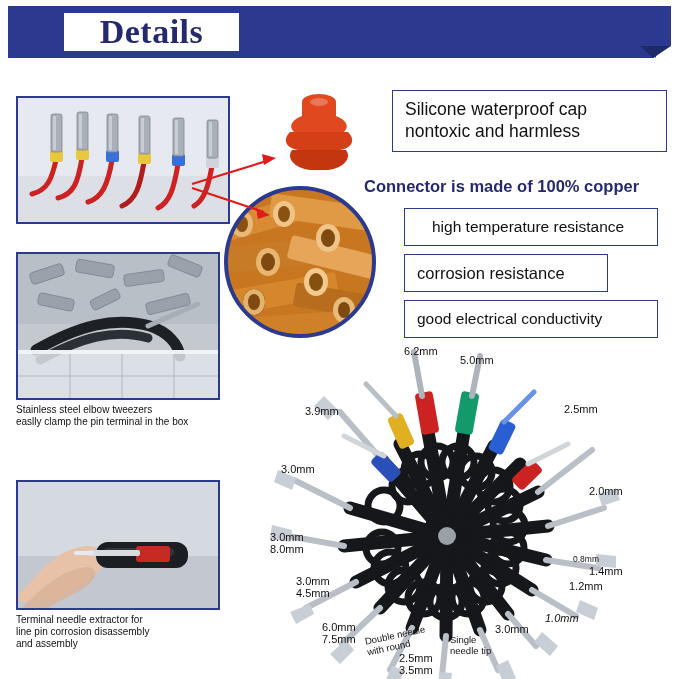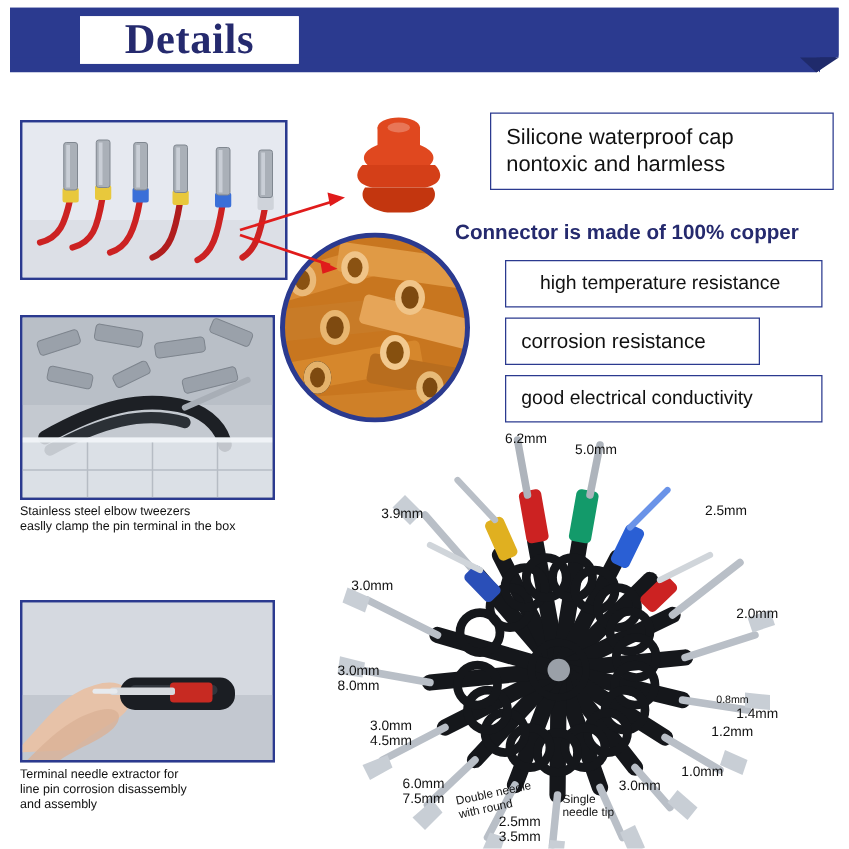--- a/index.html
+++ b/index.html
@@ -429,21 +429,21 @@
     <div class="fanlabel" style="left:332px; top:63px;">2.5mm</div>
     <div class="fanlabel" style="left:49px; top:123px;">3.0mm</div>
     <div class="fanlabel" style="left:357px; top:145px;">2.0mm</div>
     <div class="fanlabel" style="left:38px; top:191px;">3.0mm
 8.0mm</div>
     <div class="fanlabel" style="left:357px; top:195px;margin-top:30px;">1.4mm</div>
     <div class="fanlabel tiny" style="left:341px; top:215px;">0.8mm</div>
     <div class="fanlabel" style="left:64px; top:235px;">3.0mm
 4.5mm</div>
     <div class="fanlabel" style="left:337px; top:240px;text-align:center;">1.2mm</div>
-    <div class="fanlabel" style="left:313px; top:272px;">1.0mm</div>
+    <div class="fanlabel" style="left:313px; top:272px;font-style:italic;">1.0mm</div>
     <div class="fanlabel" style="left:90px; top:281px;">6.0mm
 7.5mm</div>
     <div class="fanlabel small9" style="left:132px; top:297px; transform:rotate(-12deg); transform-origin:0 0;">Double needle
 with round</div>
     <div class="fanlabel" style="left:167px; top:312px;">2.5mm
 3.5mm</div>
     <div class="fanlabel small9" style="left:218px; top:295px;">Single
 needle tip</div>
     <div class="fanlabel" style="left:263px; top:283px;">3.0mm</div>
   </div>

